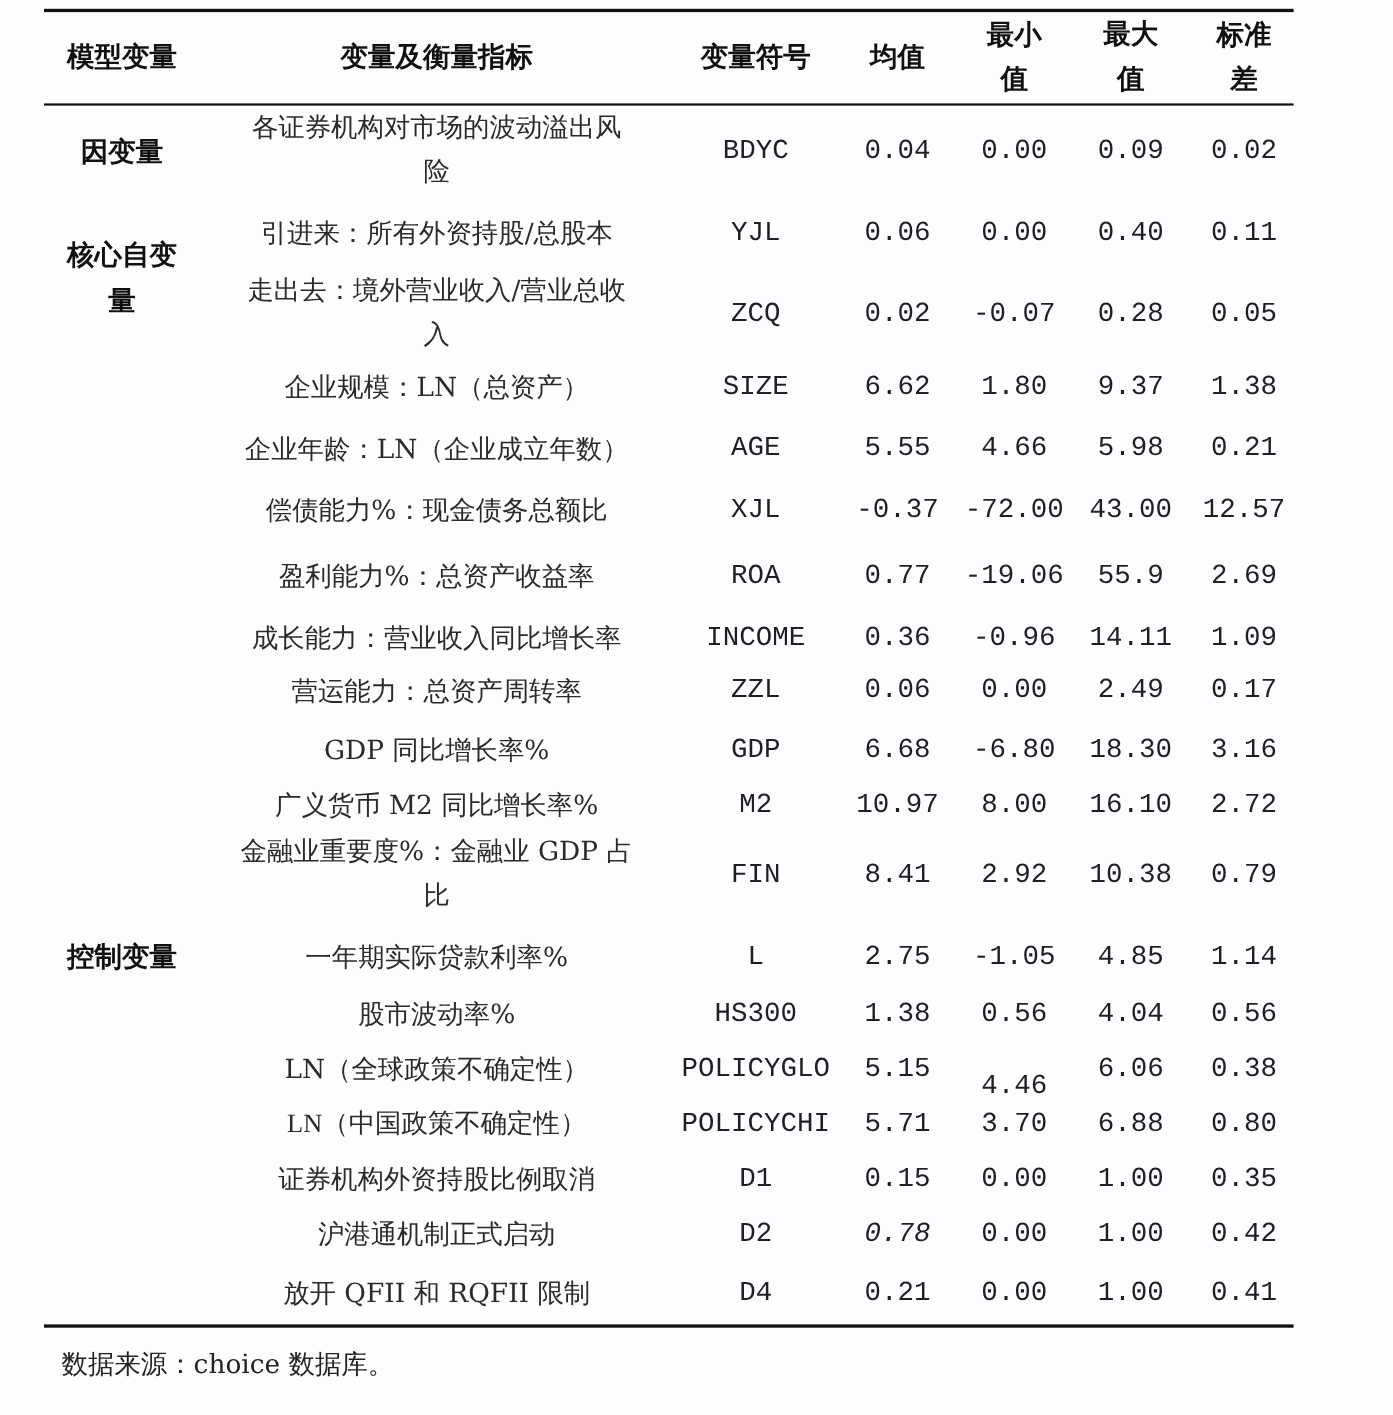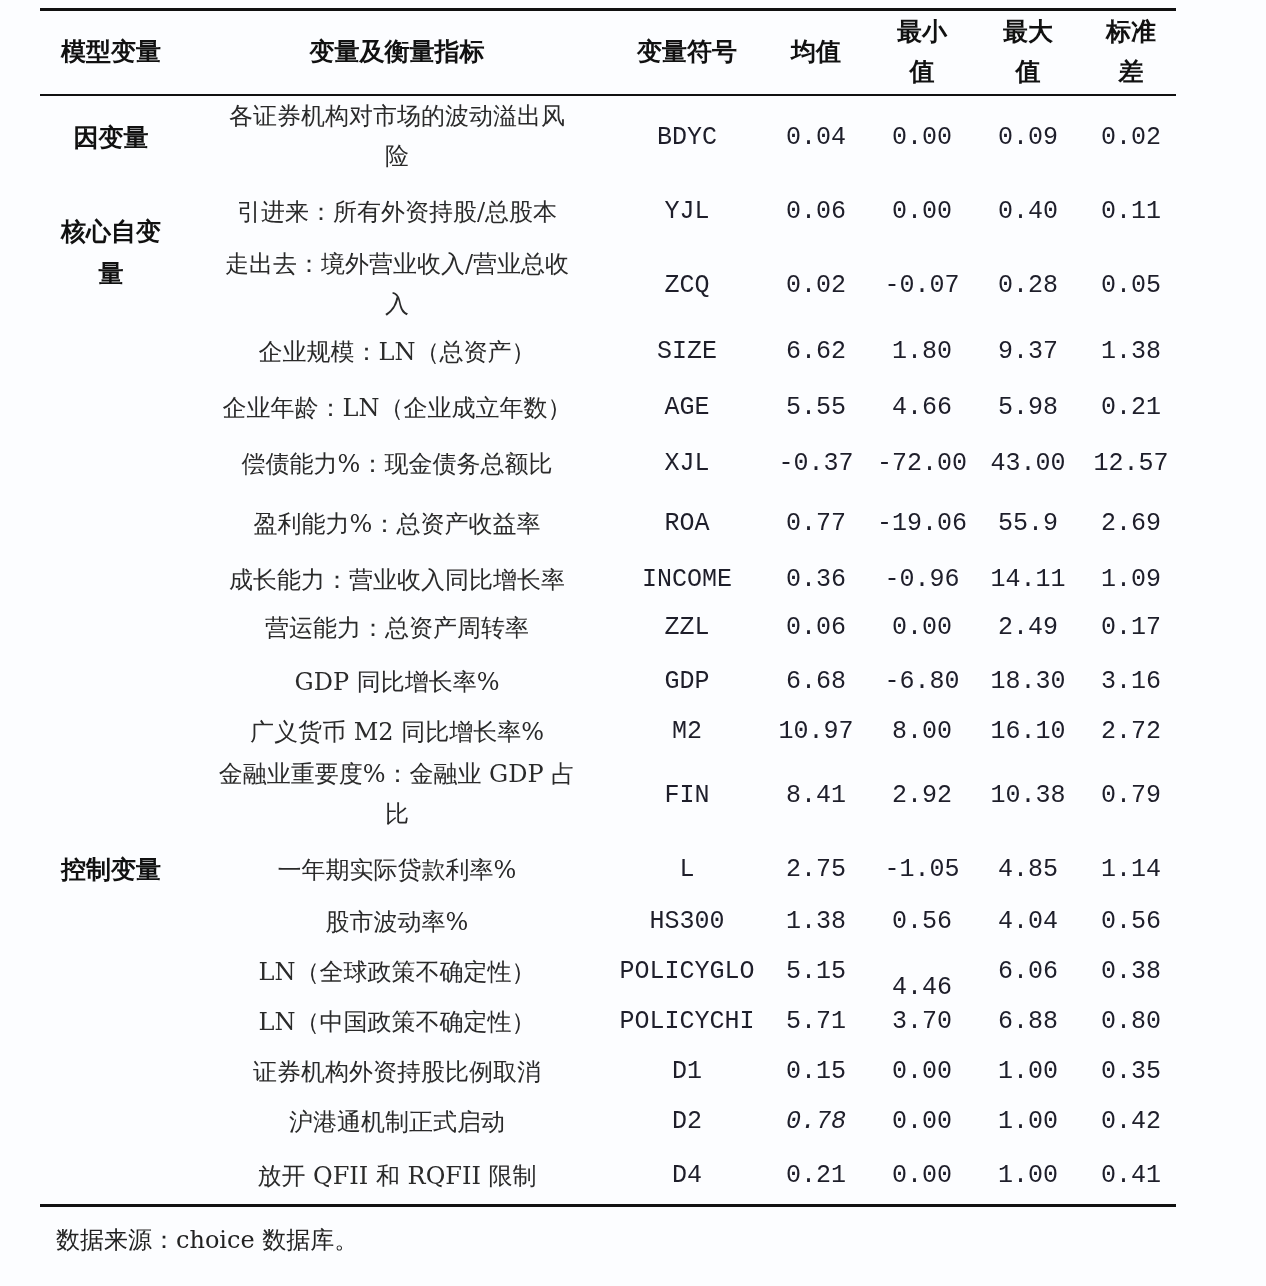--- a/index.html
+++ b/index.html
@@ -175,21 +175,21 @@
       </div>
       <div>
         <div class="cell desc c-desc" style="top: 952px; height: 40px;">LN（全球政策不确定性）</div>
         <div class="cell num c-sym" style="top: 952px; height: 40px;">POLICYGLO</div>
         <div class="cell num c-mean" style="top: 952px; height: 40px;">5.15</div>
         <div class="cell num c-min" style="top: 952px; height: 40px; margin-top: 16px;">4.46</div>
         <div class="cell num c-max" style="top: 952px; height: 40px;">6.06</div>
         <div class="cell num c-std" style="top: 952px; height: 40px;">0.38</div>
       </div>
       <div>
-        <div class="cell desc c-desc" style="top: 1002px; height: 40px;">LN（中国政策不确定性）</div>
+        <div class="cell desc c-desc" style="top: 1002px; height: 40px; font-family: Liberation Serif, serif;">LN（中国政策不确定性）</div>
         <div class="cell num c-sym" style="top: 1002px; height: 40px;">POLICYCHI</div>
         <div class="cell num c-mean" style="top: 1002px; height: 40px;">5.71</div>
         <div class="cell num c-min" style="top: 1002px; height: 40px;">3.70</div>
         <div class="cell num c-max" style="top: 1002px; height: 40px;">6.88</div>
         <div class="cell num c-std" style="top: 1002px; height: 40px;">0.80</div>
       </div>
       <div>
         <div class="cell desc c-desc" style="top: 1052px; height: 40px;">证券机构外资持股比例取消</div>
         <div class="cell num c-sym" style="top: 1052px; height: 40px;">D1</div>
         <div class="cell num c-mean" style="top: 1052px; height: 40px;">0.15</div>

